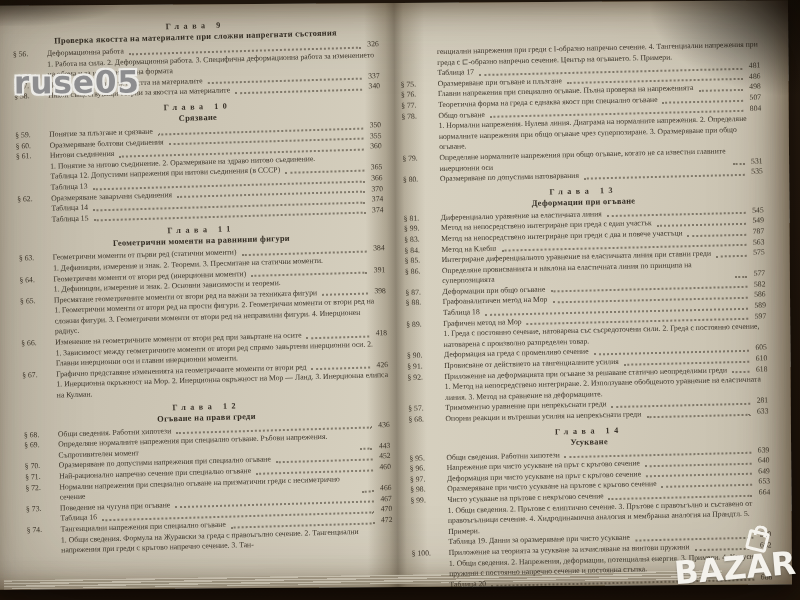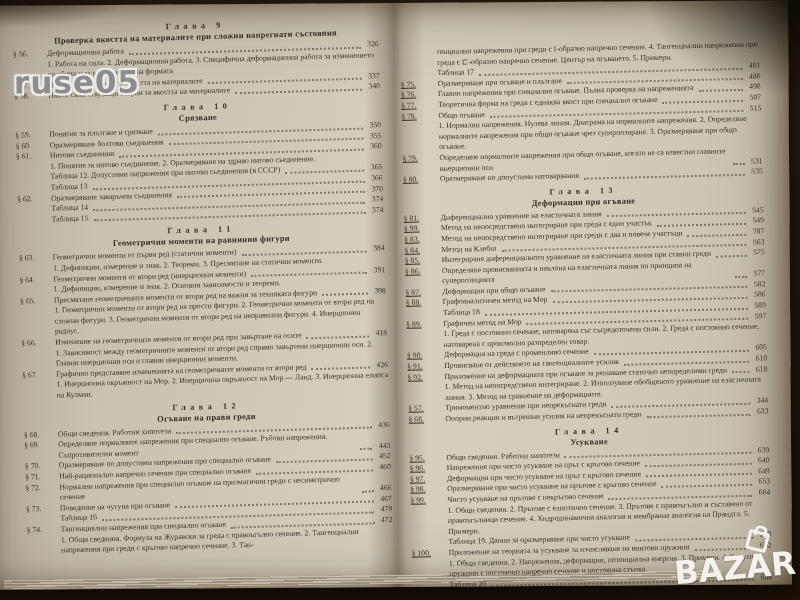--- a/index.html
+++ b/index.html
@@ -23,21 +23,21 @@
   .vignette{position:absolute;inset:0;box-shadow:inset 0 0 90px rgba(35,22,8,.28);pointer-events:none;}
 
   .page{position:absolute;color:#3c352a;font-family:"Liberation Serif","DejaVu Serif",serif;overflow:hidden;}
   .page.left{left:30px;top:12px;width:366px;height:562px;transform:rotate(-1.25deg);}
   .page.right{left:416px;top:42px;width:360px;height:548px;transform:rotate(-0.95deg);}
 
   .ch{font-size:8.2px;text-align:center;letter-spacing:4.5px;margin:5px 0 2px;font-weight:bold;color:#383128;}
   .tt{font-size:8.4px;text-align:center;font-weight:bold;margin:0 0 3px;letter-spacing:.3px;color:#332d24;}
   .e{display:flex;align-items:flex-end;font-size:7.7px;line-height:10.6px;}
   .lbl{flex:0 0 34px;align-self:flex-start;white-space:nowrap;}
-  .page.right .lbl{flex-basis:37px;text-decoration:underline;}
+  .page.right .lbl{flex-basis:37px;}
   .txt{flex:0 1 auto;}
   .dots{flex:1 1 12px;min-width:12px;border-bottom:2px dotted rgba(62,54,42,.55);margin:0 3px 2px 5px;}
   .pg{flex:0 0 auto;text-align:right;min-width:15px;}
   .s{font-size:7.7px;line-height:10.6px;padding-left:34px;}
   .page.right .s{padding-left:37px;}
 
   .ruse{position:absolute;left:14px;top:64px;font-family:"DejaVu Sans","Liberation Sans",sans-serif;
         font-weight:bold;font-size:31px;color:#8d8d8f;letter-spacing:1px;transform:rotate(-0.5deg);
         text-shadow:-2px -2px 0 #ecebe7,2px -2px 0 #ecebe7,-2px 2px 0 #ecebe7,2px 2px 0 #ecebe7,0 0 6px rgba(255,255,255,.65);}
   .bazar{position:absolute;left:674px;top:549px;font-family:"DejaVu Sans","Liberation Sans",sans-serif;
@@ -241,21 +241,21 @@
         <div class="e">
           <span class="lbl">§ 77.</span>
           <span class="txt">Теоретична форма на греда с еднаква якост при специално огъване</span>
           <span class="dots"></span>
           <span class="pg">507</span>
         </div>
         <div class="e">
           <span class="lbl">§ 78.</span>
           <span class="txt">Общо огъване</span>
           <span class="dots"></span>
-          <span class="pg">515</span>
+          <span class="pg">804</span>
         </div>
         <div class="s">1. Нормални напрежения. Нулева линия. Диаграма на нормалните напрежения. 2. Определяне нормалните напрежения при общо огъване чрез суперпозиране. 3. Оразмеряване при общо огъване.</div>
         <div class="e">
           <span class="lbl">§ 79.</span>
           <span class="txt">Определяне нормалните напрежения при общо огъване, когато не са известни главните инерционни оси</span>
           <span class="dots"></span>
           <span class="pg">531</span>
         </div>
         <div class="e">
           <span class="lbl">§ 80.</span>
@@ -342,21 +342,21 @@
           <span class="lbl">§ 92.</span>
           <span class="txt">Приложение на деформацията при огъване за решаване статично неопределими греди</span>
           <span class="dots"></span>
           <span class="pg">618</span>
         </div>
         <div class="s">1. Метод на непосредствено интегриране. 2. Използуване обобщеното уравнение на еластичната линия. 3. Метод на сравнение на деформациите.</div>
         <div class="e">
           <span class="lbl">§ 57.</span>
           <span class="txt">Тримоментно уравнение при непрекъснати греди</span>
           <span class="dots"></span>
-          <span class="pg">344</span>
+          <span class="pg">281</span>
         </div>
         <div class="e">
           <span class="lbl">§ 68.</span>
           <span class="txt">Опорни реакции и вътрешни усилия на непрекъснати греди</span>
           <span class="dots"></span>
           <span class="pg">633</span>
         </div>
         <div class="ch">Глава 14</div>
         <div class="tt">Усукване</div>
         <div class="e">

